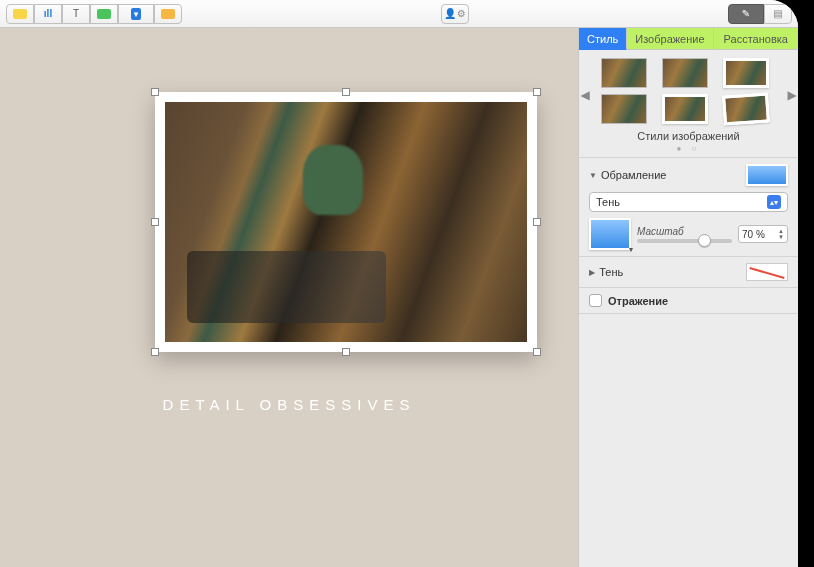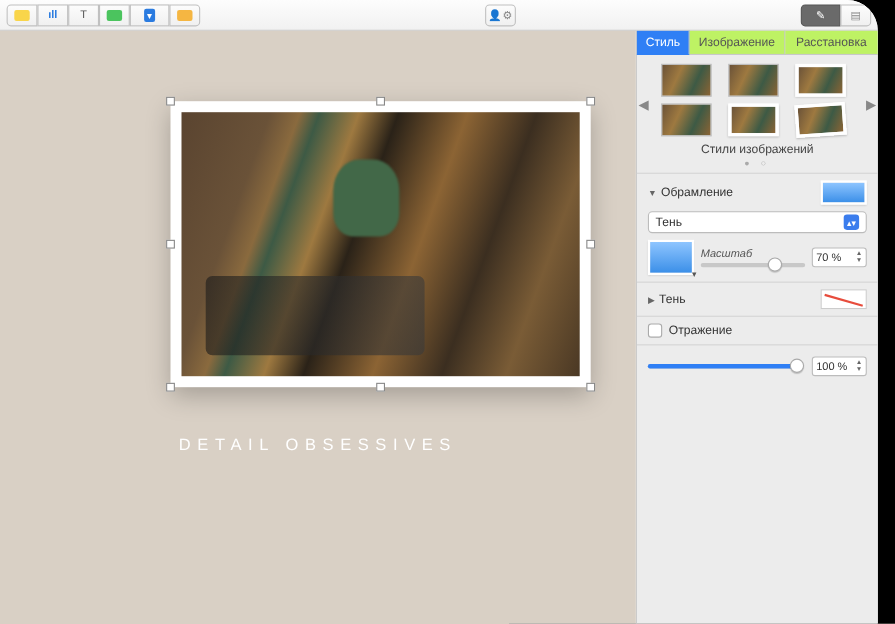--- a/index.html
+++ b/index.html
@@ -67,21 +67,21 @@
 .scale-thumb { width: 42px; height: 32px; background: linear-gradient(#8ec5ff,#3b8fe8); border: 2px solid #fff; box-shadow: 0 1px 2px rgba(0,0,0,0.2); position: relative; cursor: pointer; }
 .scale-thumb::after { content:"▾"; position:absolute; right:-4px; bottom:-6px; font-size:8px; color:#555; }
 .scale-col { flex: 1; }
 .scale-label { font-size: 10px; color: #555; margin-bottom: 2px; font-style: italic; }
 .slider { width: 100%; height: 4px; background: #c8c8c8; border-radius: 2px; position: relative; cursor: pointer; }
 .slider-knob { position: absolute; top: -5px; width: 13px; height: 13px; background: #fff; border: 1px solid #aaa; border-radius: 50%; box-shadow: 0 1px 1px rgba(0,0,0,0.2); }
 .slider-fill { position:absolute; left:0; top:0; height:100%; background:#2f7ff5; border-radius:2px; }
 .stepper { display: flex; align-items: center; width: 50px; height: 18px; background: #fff; border: 1px solid #bcbcbc; border-radius: 3px; font-size: 10px; padding: 0 3px; }
 .stepper-arrows { display: flex; flex-direction: column; margin-left: auto; font-size: 6px; line-height: 6px; color: #666; cursor: pointer; }
 
-.checkbox-row { display: flex; align-items: center; gap: 6px; }
+.checkbox-row { display: flex; align-items: center; gap: 6px; font-weight: bold; }
 .checkbox { width: 13px; height: 13px; background: #fff; border: 1px solid #aaa; border-radius: 3px; cursor: pointer; }
 
 .opacity-row { display: flex; align-items: center; gap: 8px; margin-top: 4px; }
 .opacity-row .slider { flex: 1; }
 
 
 .ic-yellow{background:#f9d54a} .ic-green{background:#4bc45e} .ic-orange{background:#f5b642}
 .ic-box{width:14px;height:10px;border-radius:2px}
 </style>
 </head>
@@ -201,30 +201,17 @@
       </div>
 
       <div class="section">
         <div class="checkbox-row">
           <div class="checkbox"></div>
           <span>Отражение</span>
         </div>
       </div>
 
       <div class="section">
-        <div class="opacity-row">
-          <div class="slider">
-            <div class="slider-fill" style="width:100%"></div>
-            <div class="slider-knob" style="left:calc(100% - 12px)"></div>
-          </div>
-          <div class="stepper">
-            <span>100 %</span>
-            <div class="stepper-arrows">
-                <span>▲</span>
-                <span>▼</span>
-              </div>
-          </div>
-        </div>
       </div>
 
     </div>
   </div>
 </div>
 
 </body></html>

